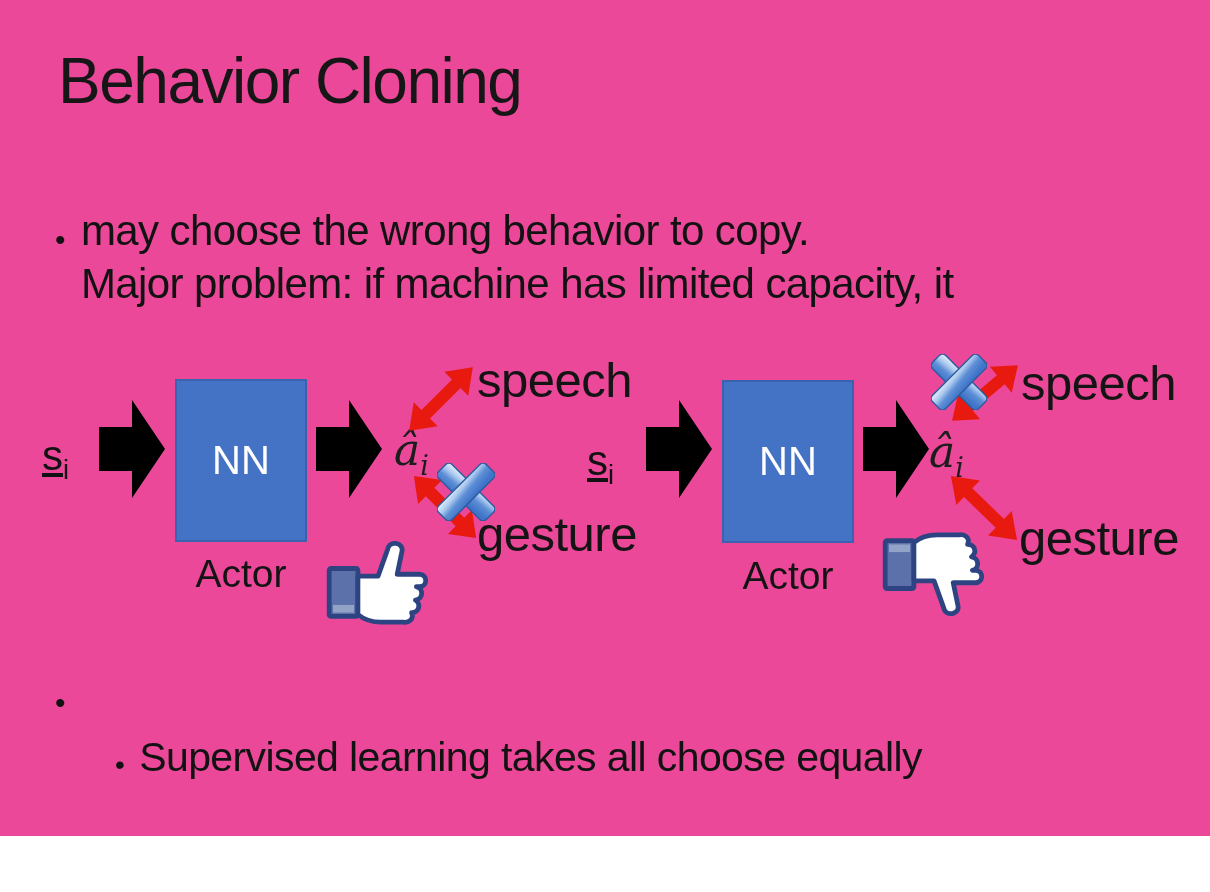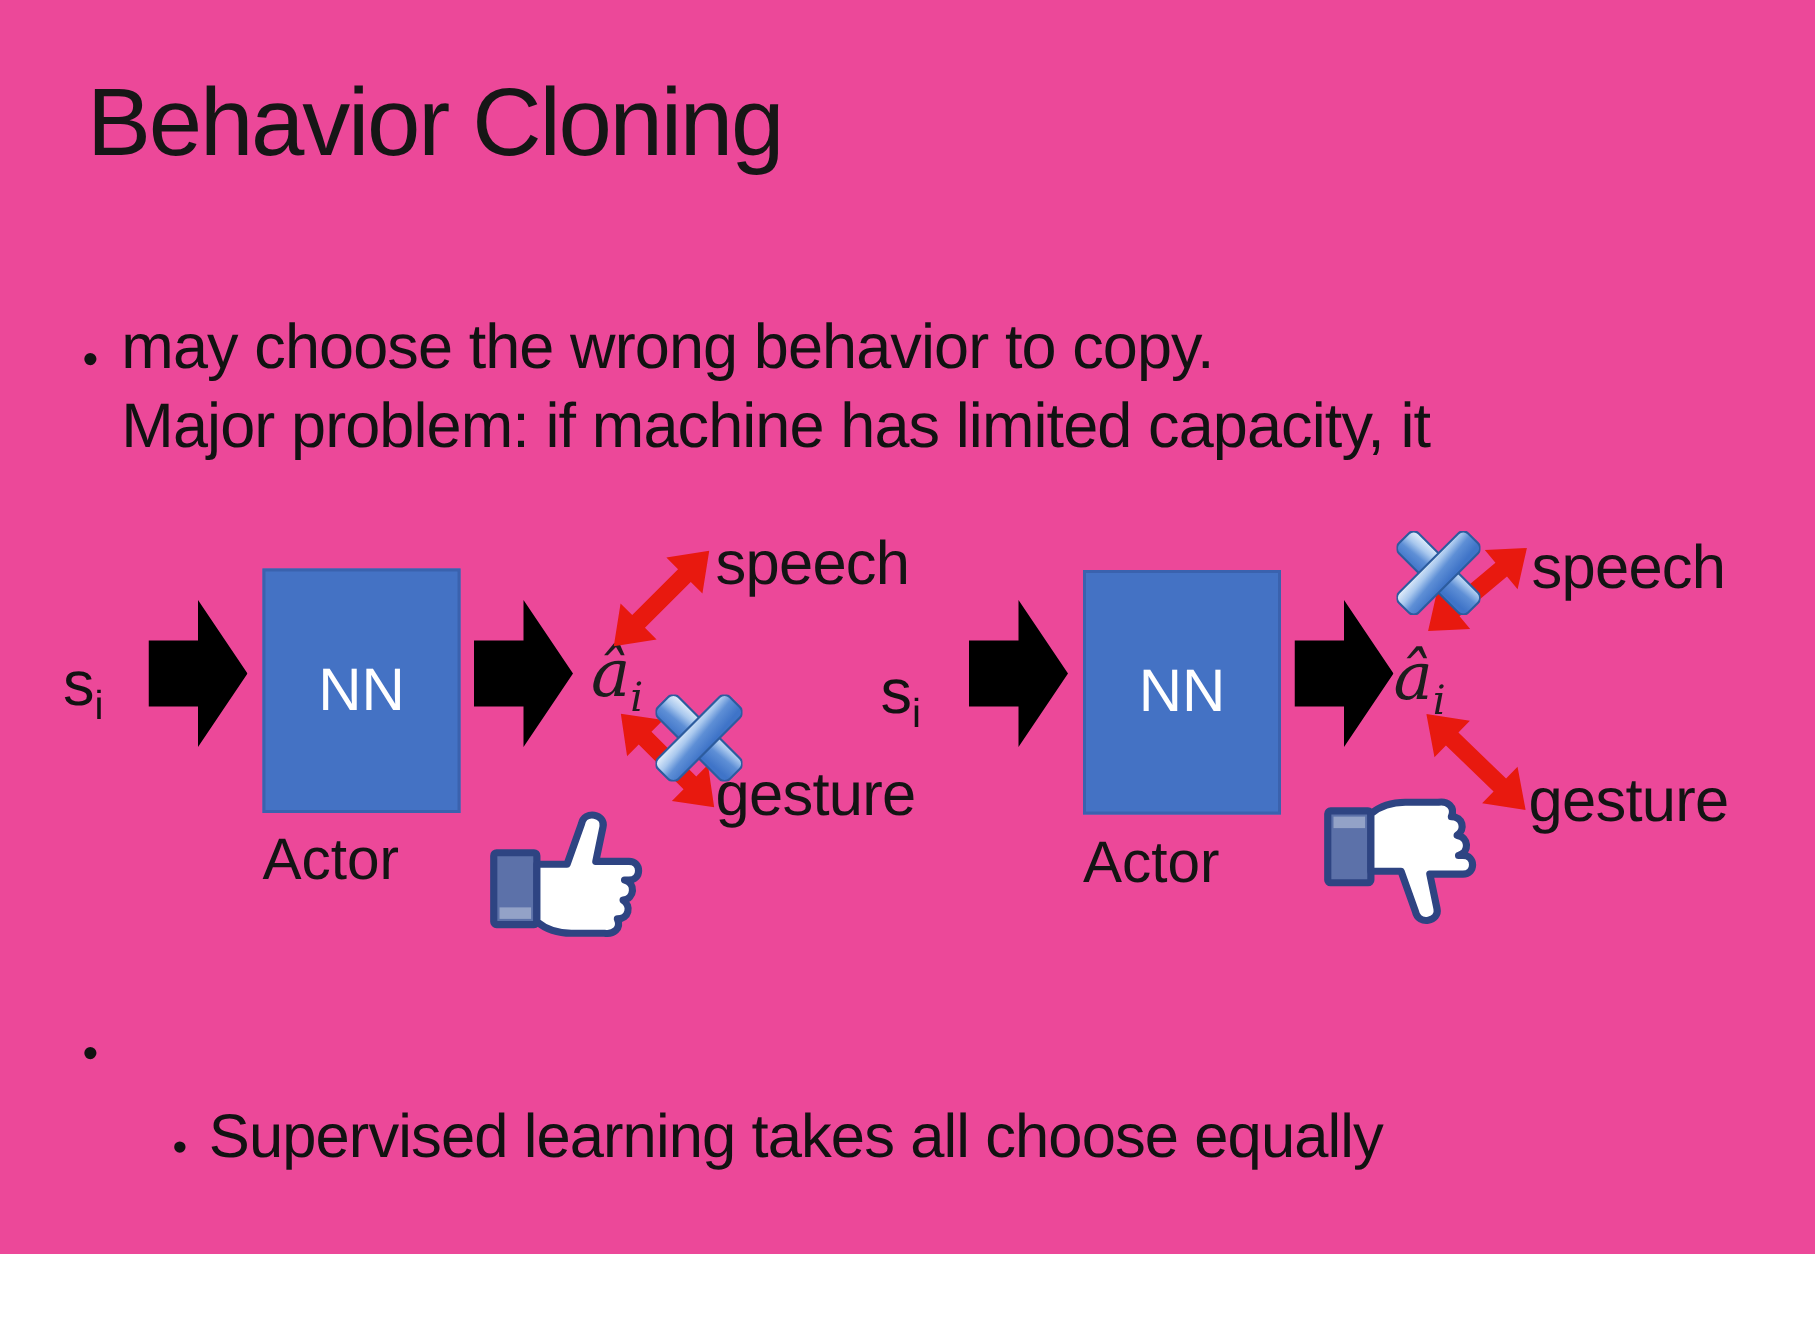--- a/index.html
+++ b/index.html
@@ -11,29 +11,29 @@
 
   .bullet{display:flex;align-items:flex-start;letter-spacing:-0.6px;}
   .dot{flex:0 0 auto;}
   .b1{left:55px;top:204px;font-size:42px;line-height:53px;}
   .b1 .dot{font-size:30px;margin:9px 16px 0 0;}
   .b2{left:55px;top:672px;font-size:42px;line-height:48px;}
   .b2 .dot{font-size:30px;margin:7px 16px 0 0;}
   .b3{left:115px;top:734px;font-size:41px;line-height:47px;}
   .b3 .dot{font-size:28px;margin:7px 15px 0 0;}
 
-  .si{font-size:42px;letter-spacing:0;}
+  .si{font-size:42px;letter-spacing:0;text-decoration:underline;}
   .si sub{font-size:27px;}
   .ahat{font-family:"DejaVu Serif",serif;font-style:italic;font-size:44px;color:#1d1d1d;}
   .ahat sub{font-size:27px;}
 
   .nn-box{width:132px;height:163px;background:#4472C4;border:2px solid #3A62AE;box-sizing:border-box;
           display:flex;align-items:center;justify-content:center;color:#fff;font-size:40px;text-align:right;}
-  .actor{width:132px;font-size:39px;color:#141414;}
-  .lbl{font-size:41px;letter-spacing:-0.5px;color:#141414;}
+  .actor{width:132px;text-align:center;font-size:39px;color:#141414;}
+  .lbl{font-size:49px;letter-spacing:-0.5px;color:#141414;}
 
   svg.flow{display:block;}
   .darrow{transform-origin:50% 50%;}
 
   .thumb-hand{fill:#ffffff;stroke:#2E4482;stroke-width:5;stroke-linejoin:round;stroke-linecap:round;}
   .thumb-cuff{fill:#5C71A9;stroke:#2E4482;stroke-width:5;}
   .thumb-band{fill:#93A2C7;}
   .xbar{stroke:#2D5C9E;stroke-width:1.5;}
 
   .bottom-bar{left:30px;top:885px;width:460px;height:7px;background:#000;}

